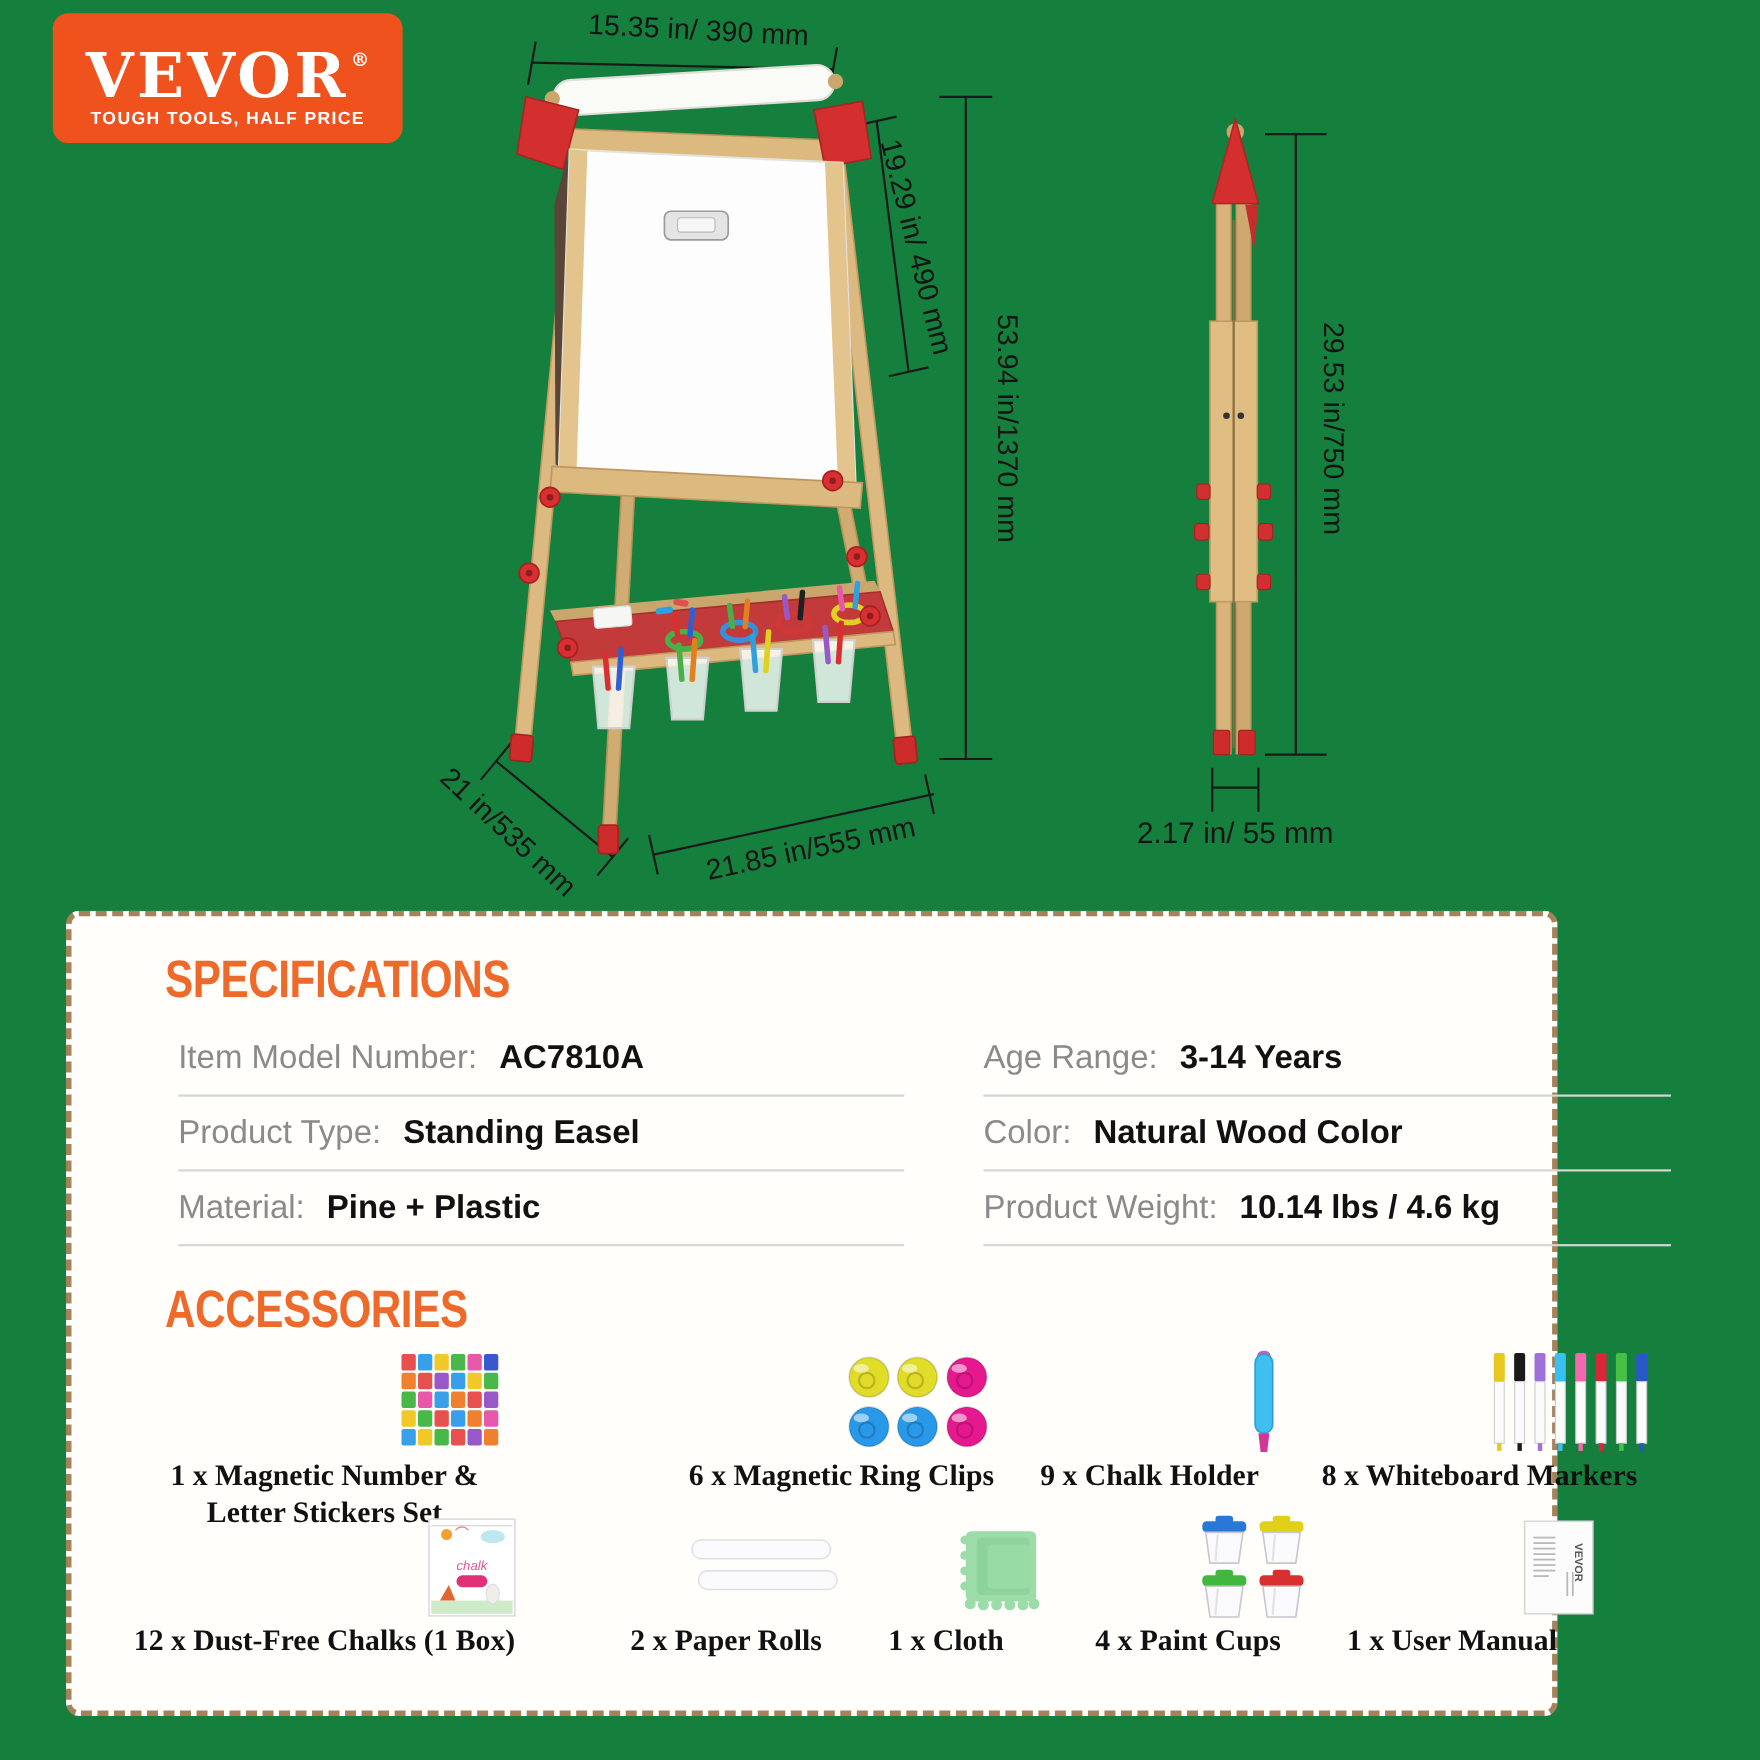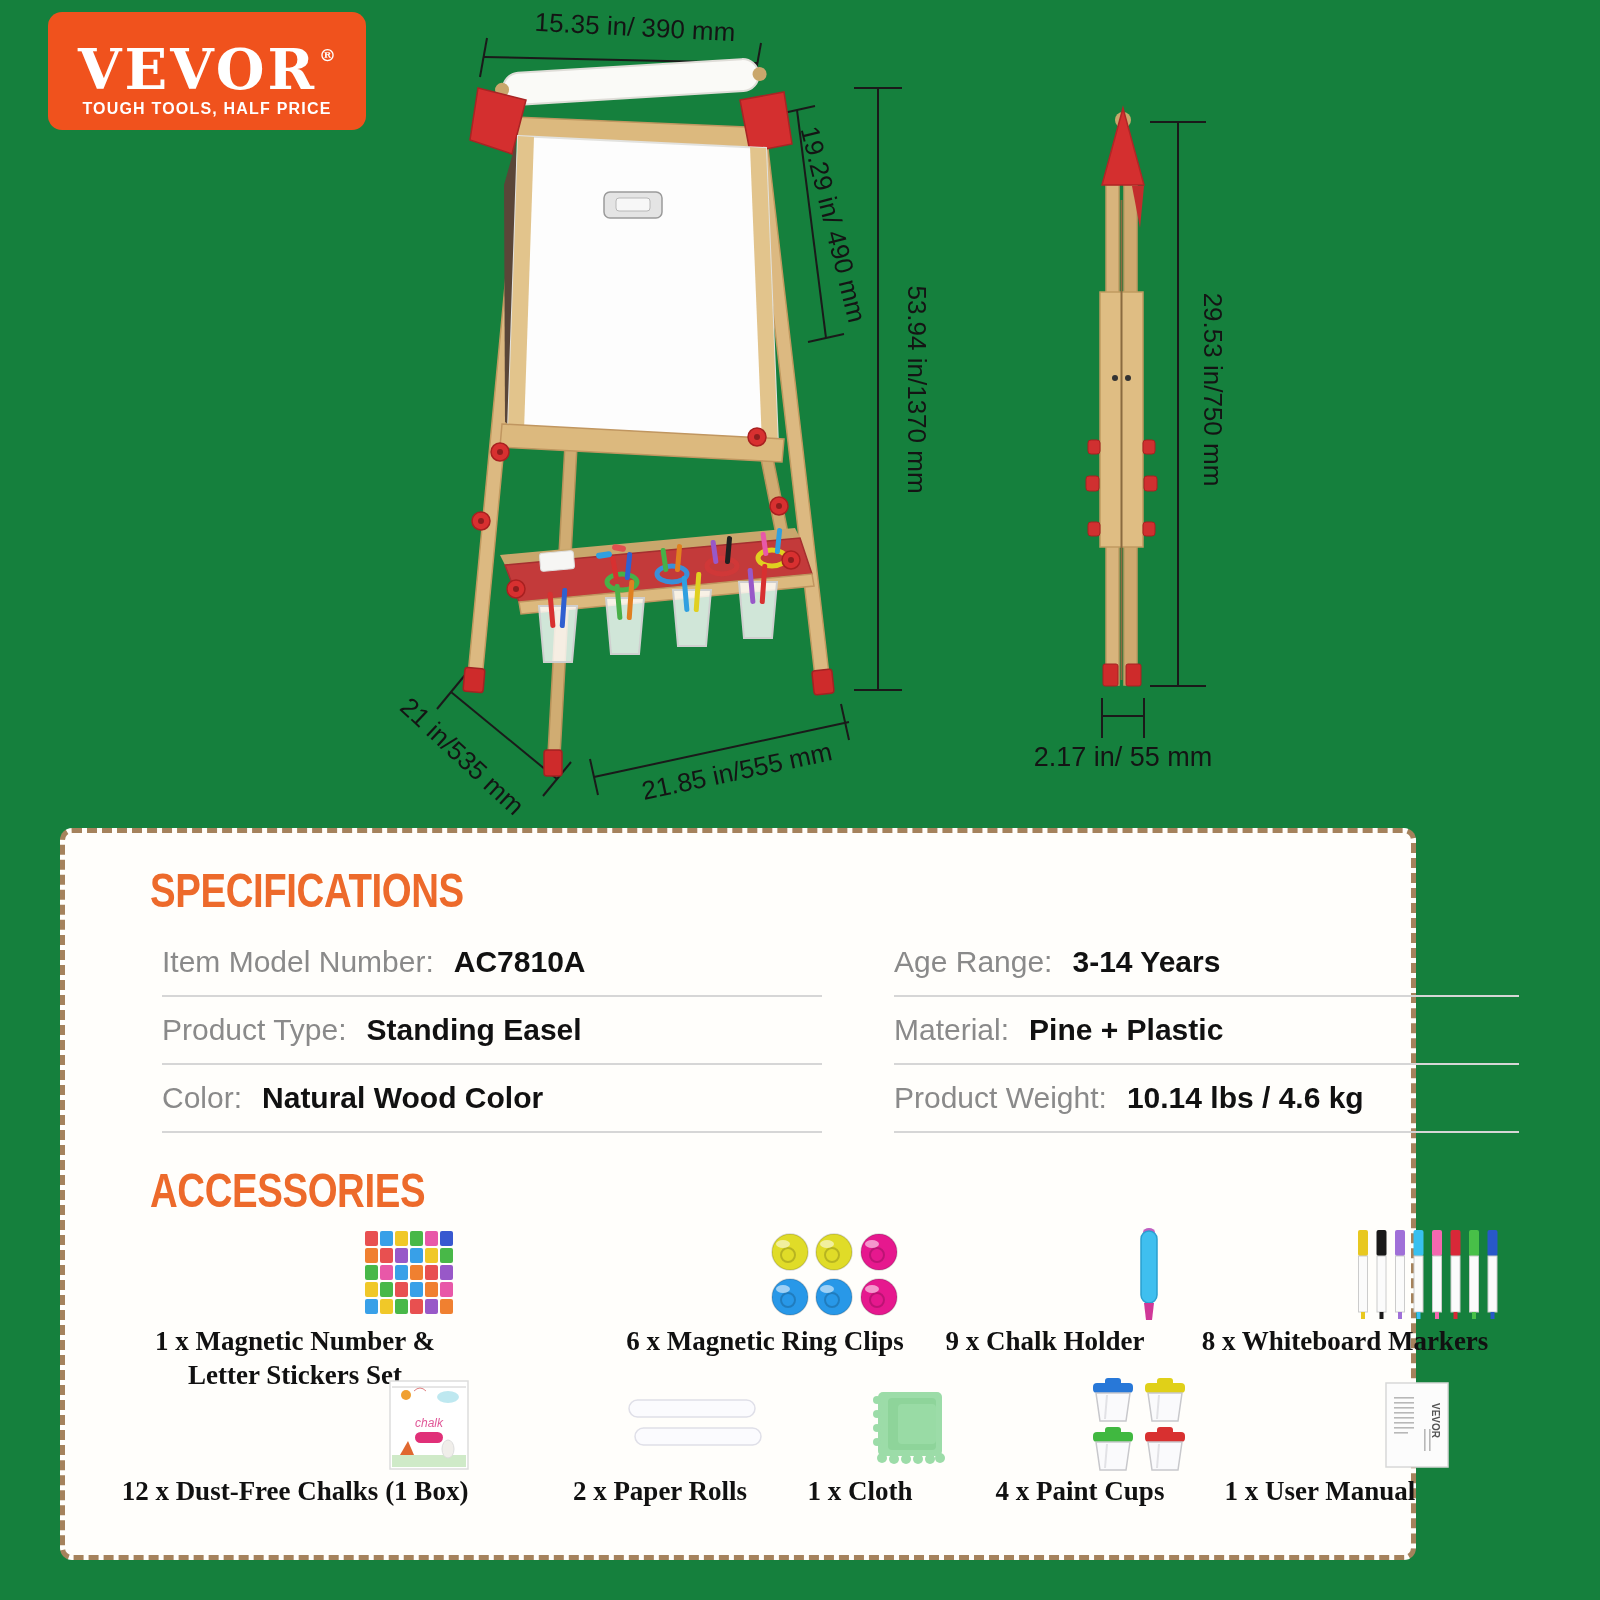--- a/index.html
+++ b/index.html
@@ -198,24 +198,24 @@
       <div class="spec-cell">
         <span class="spec-label">Item Model Number:</span><span class="spec-value">AC7810A</span>
       </div>
       <div class="spec-cell">
         <span class="spec-label">Age Range:</span><span class="spec-value">3-14 Years</span>
       </div>
       <div class="spec-cell">
         <span class="spec-label">Product Type:</span><span class="spec-value">Standing Easel</span>
       </div>
       <div class="spec-cell">
+        <span class="spec-label">Color:</span><span class="spec-value">Natural Wood Color</span>
+      </div>
+      <div class="spec-cell">
         <span class="spec-label">Material:</span><span class="spec-value">Pine + Plastic</span>
-      </div>
-      <div class="spec-cell">
-        <span class="spec-label">Color:</span><span class="spec-value">Natural Wood Color</span>
       </div>
       <div class="spec-cell">
         <span class="spec-label">Product Weight:</span><span class="spec-value">10.14 lbs / 4.6 kg</span>
       </div>
     </div>
 
     <h2 class="sec-heading" style="top:330px;">ACCESSORIES</h2>
 
     <div class="acc-item" style="left:70px;top:398px;width:320px;">
       <div class="acc-icon">

